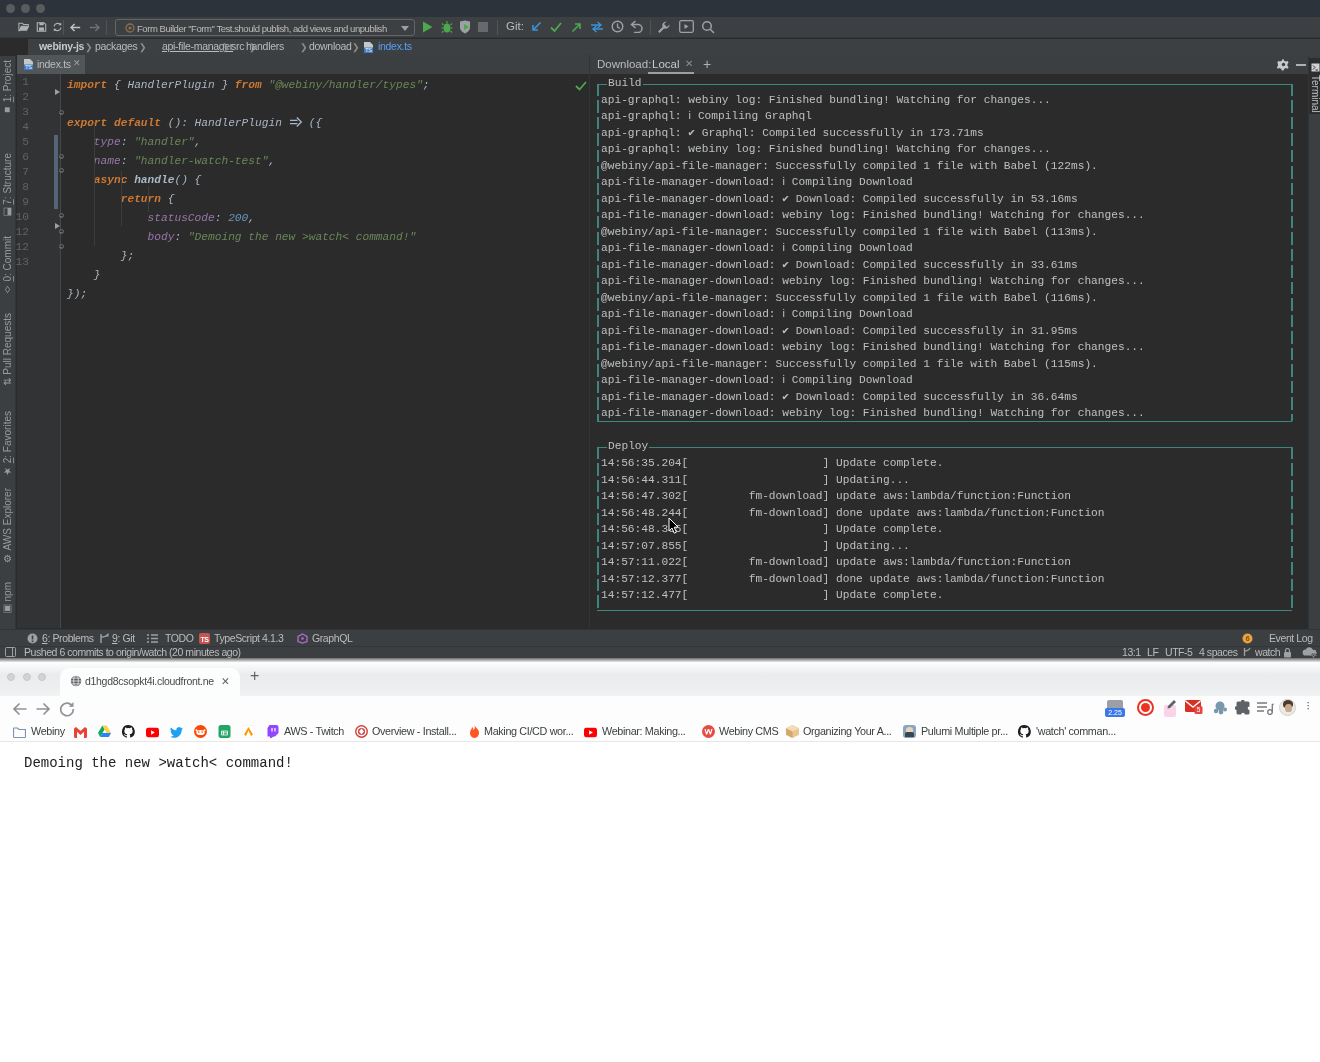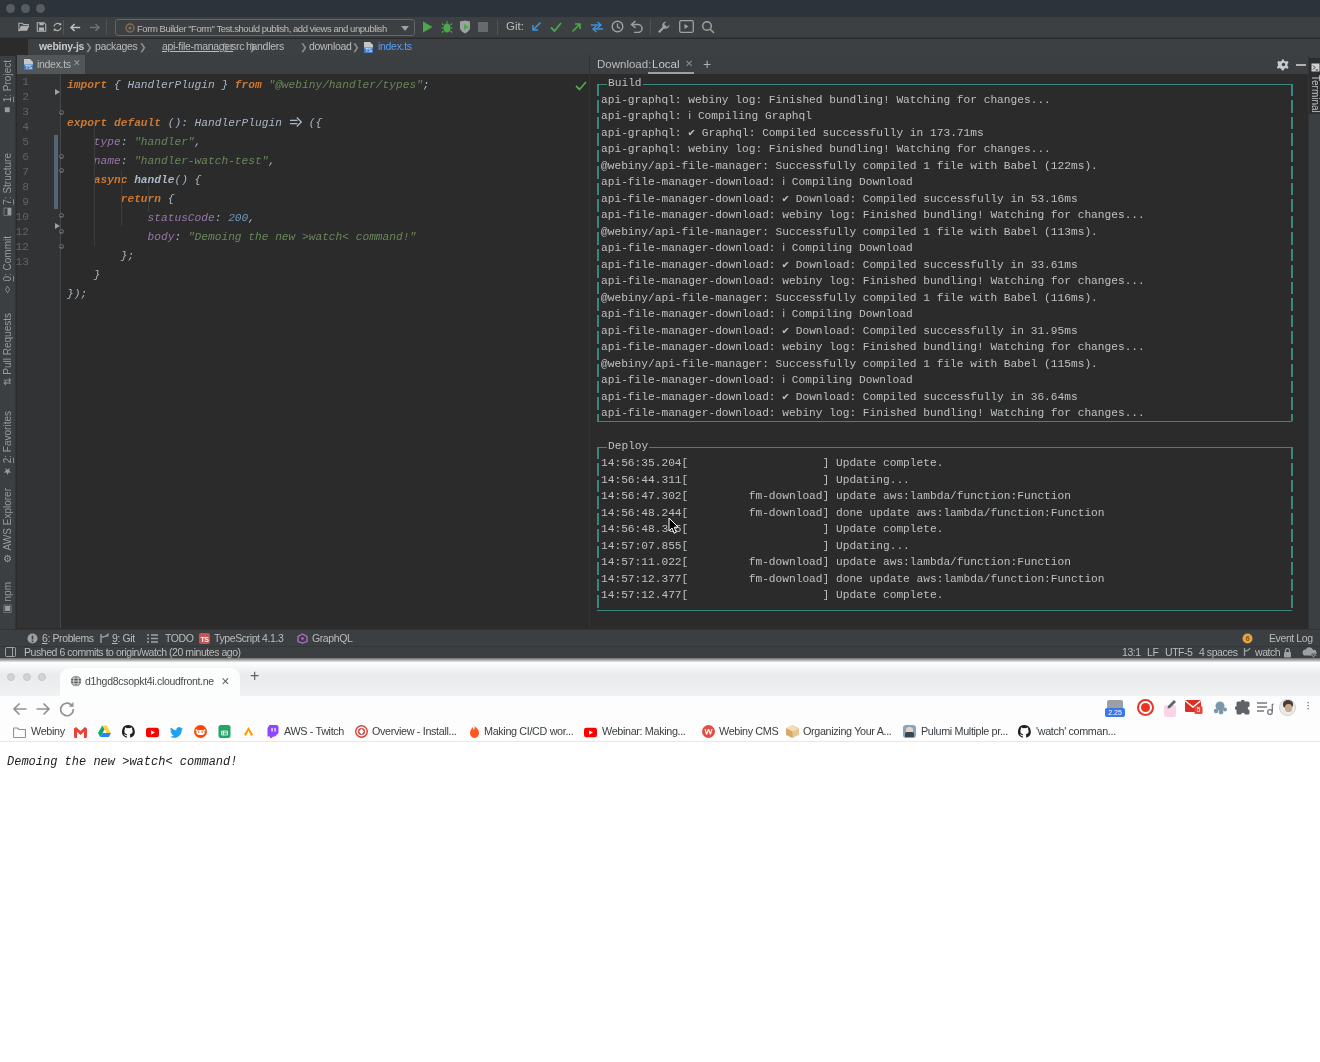--- a/index.html
+++ b/index.html
@@ -37,21 +37,21 @@
   
   #chrome { left:0; top:658px; width:1320px; height:404px; background:#fff; }
   #tabstrip { left:0; top:0; width:1320px; height:38px; background:linear-gradient(180deg,#6f6f6f 0%,#9a9a9a 4%,#fdfdfd 12%,#e9ebed 45%,#eceeef 75%,#f1f2f3 100%); }
   .ctl { border-radius:50%; width:8px; height:8px; top:15px; background:#d2d3d4; border:0.5px solid #c6c7c8; }
   #ctab { left:60px; top:10px; width:180px; height:28px; background:#fcfdfd; border-radius:9px 9px 0 0; color:#47494c; font-size:10.5px; }
   #ctoolbar { left:0; top:38px; width:1320px; height:26px; background:#fdfdfd; }
   #omnibox { left:82px; top:3px; width:994px; height:21px; background:#eef1f3; border-radius:11px; color:#5f6368; font-size:12.3px; }
   #bookmarks { left:0; top:64px; width:1320px; height:20px; background:#fdfdfd; border-bottom:1px solid #e8e8e8; color:#3c4043; font-size:10.8px; letter-spacing:-0.35px; }
   .bm { position:absolute; top:3px; white-space:nowrap; }
   .bmi { position:absolute; width:13px; height:13px; border-radius:3px; }
-  #page-text { left:7px; top:97px; font-size:12px; color:#202124; font-family:"Liberation Mono", monospace;font-style:italic; }
+  #page-text { left:24px; top:97px; font-size:14px; color:#202124; font-family:"Liberation Mono", monospace; }
 </style>
 </head>
 <body>
 
 <div id="ide" class="abs">
   <div id="titlebar" class="abs">
     <div class="abs tl" style="left:6px; background:#585c5f;"></div>
     <div class="abs tl" style="left:21px; background:#585c5f;"></div>
     <div class="abs tl" style="left:36px; background:#585c5f;"></div>
   </div>

